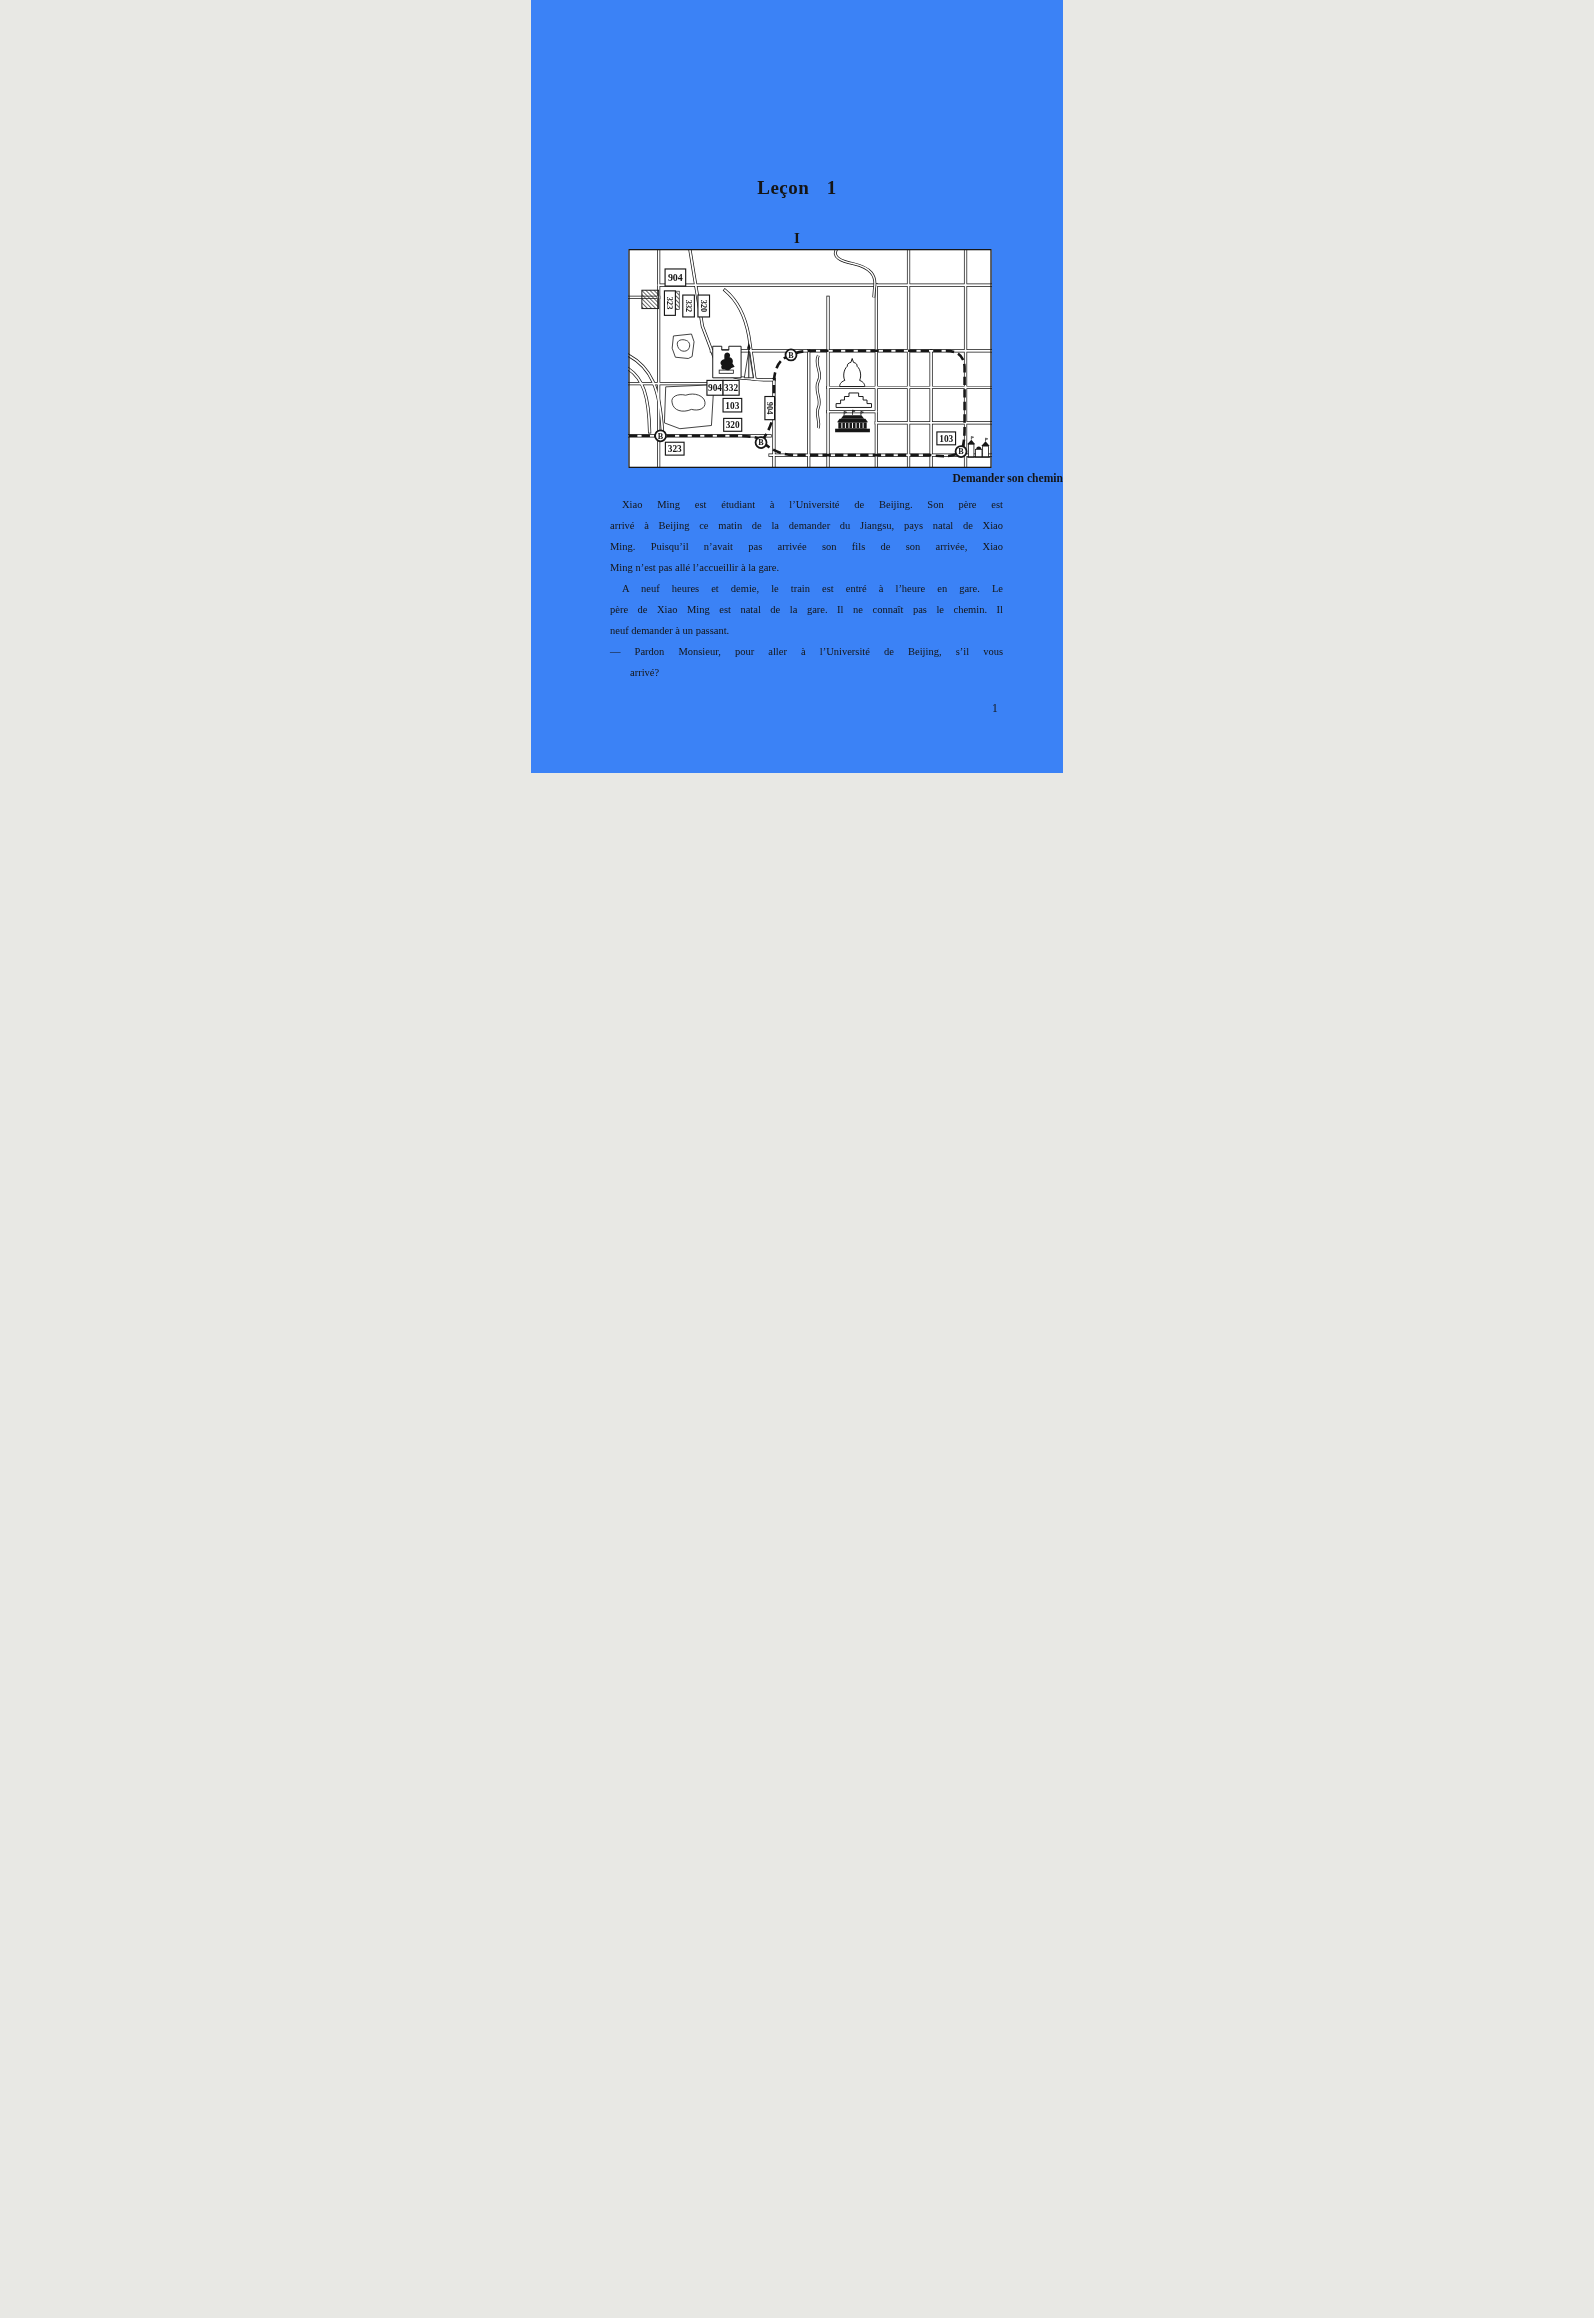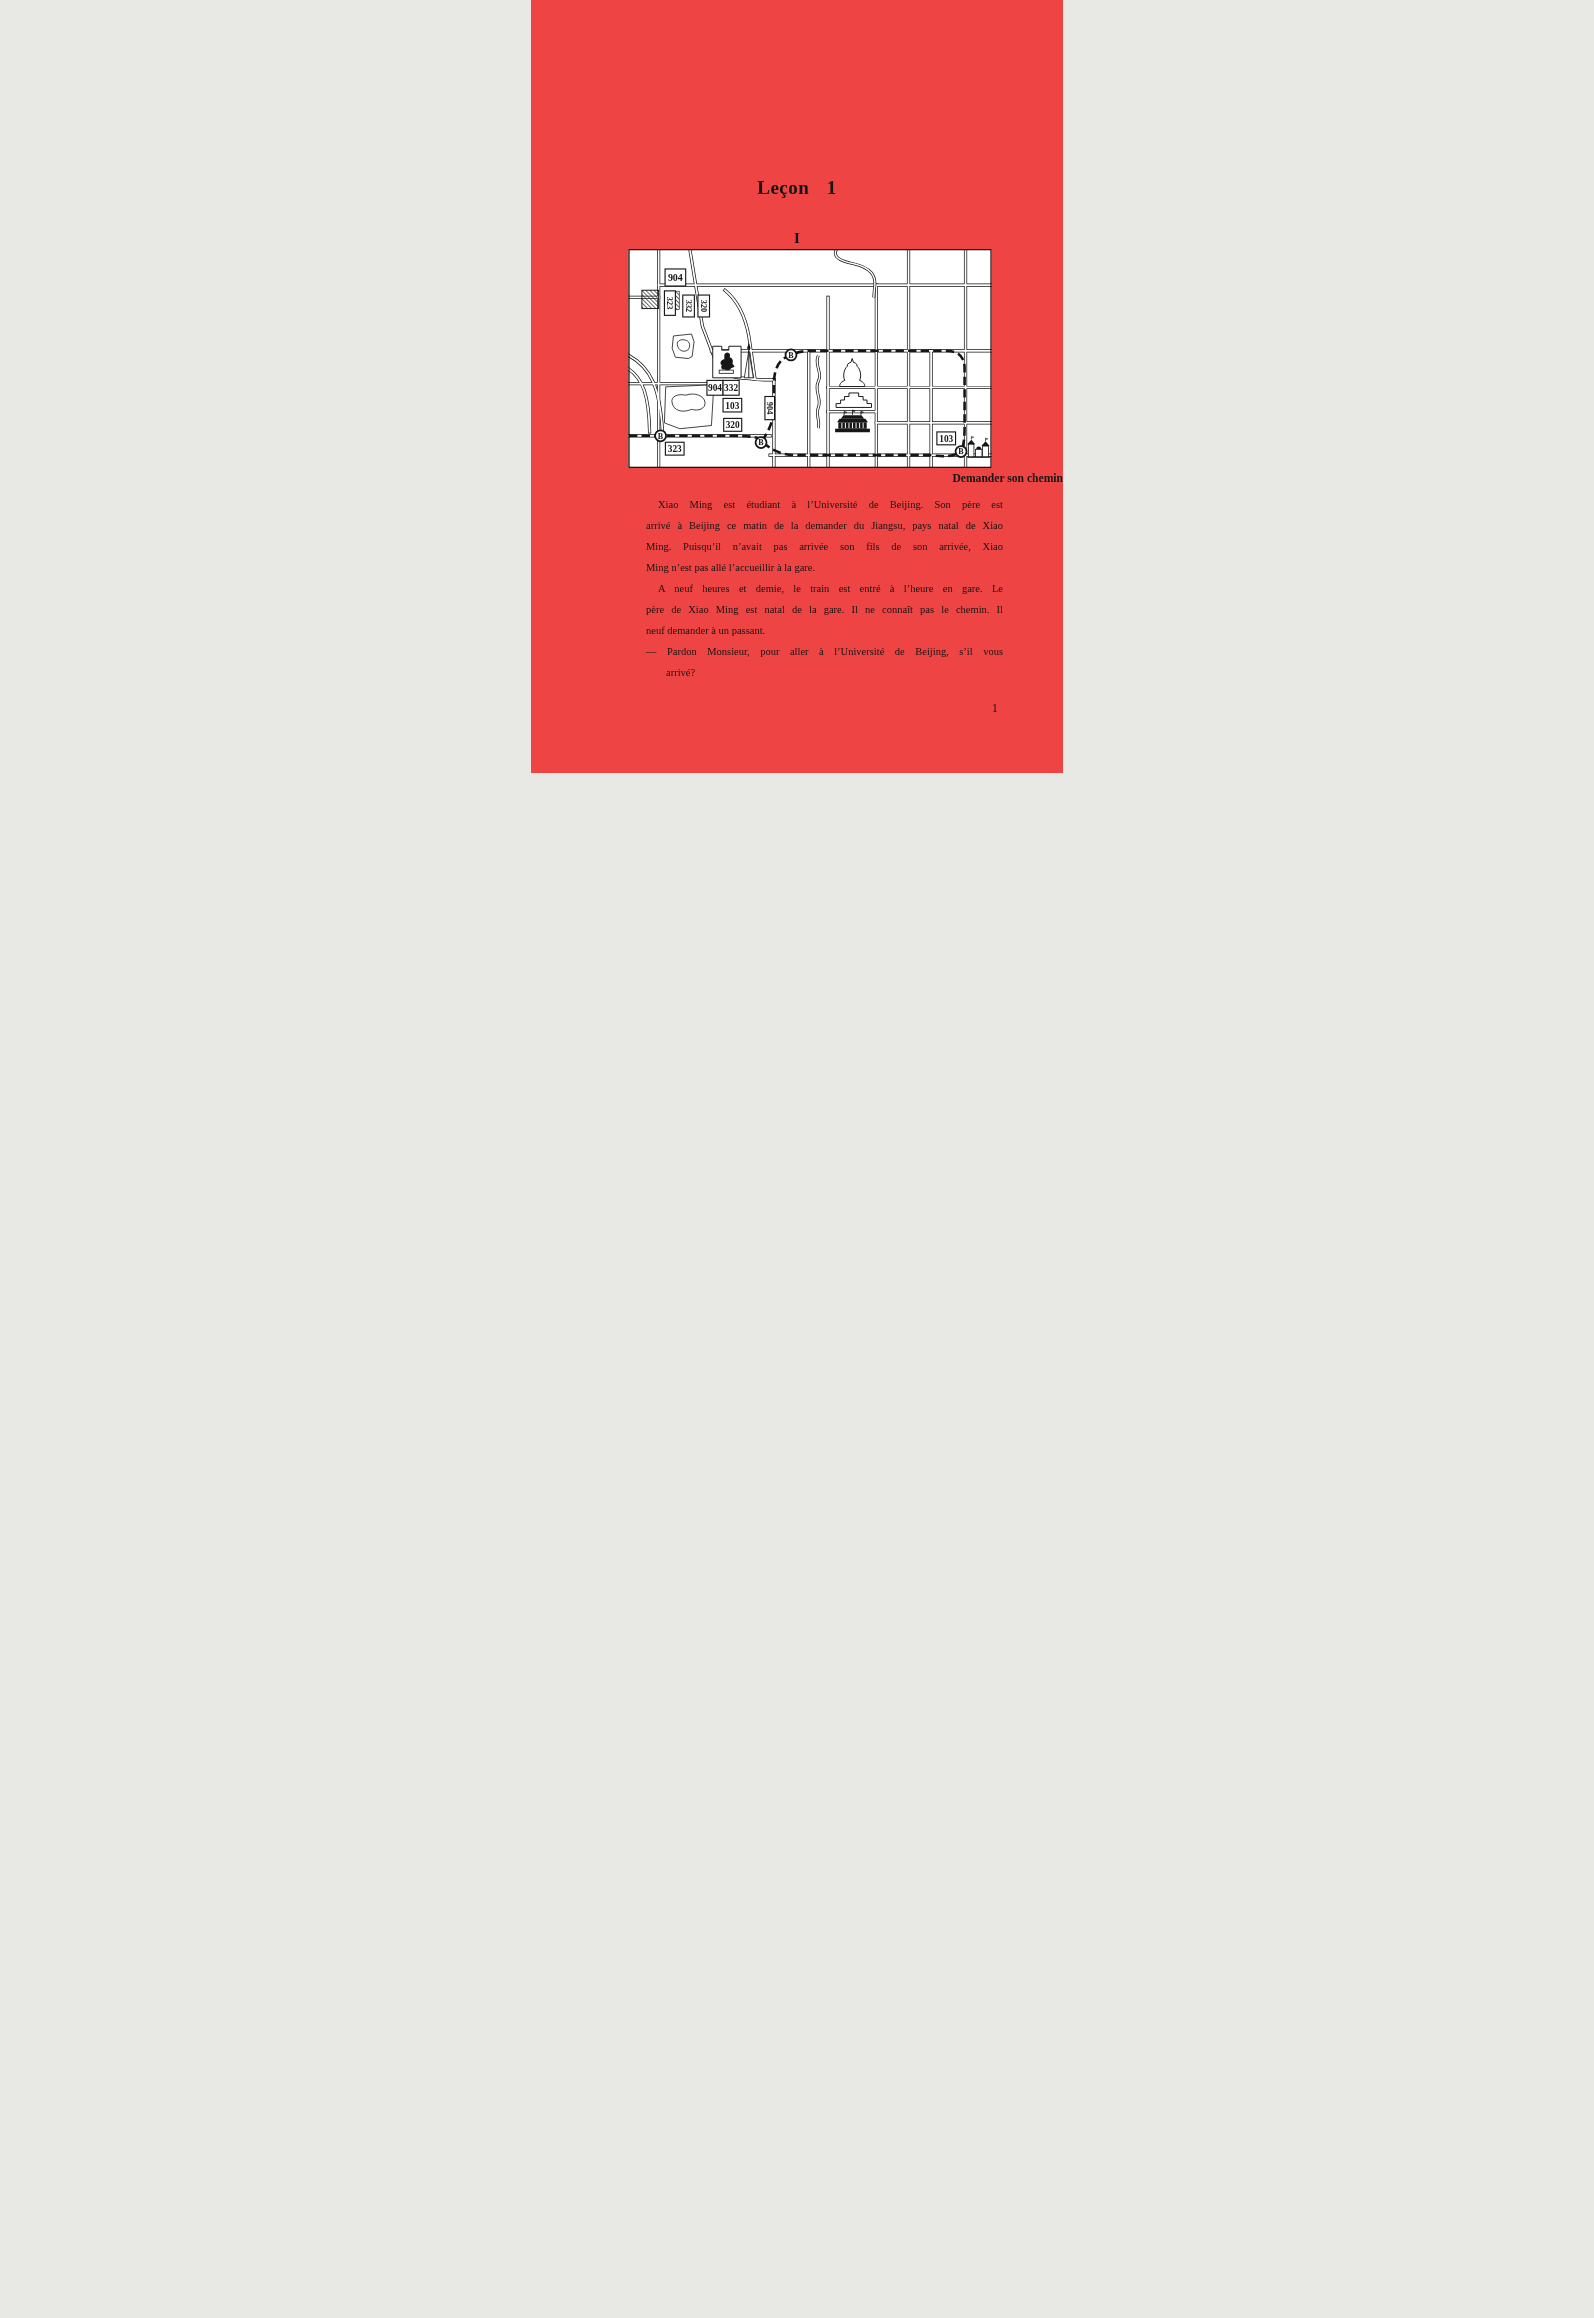--- a/index.html
+++ b/index.html
@@ -1,20 +1,20 @@
 <!DOCTYPE html>
 <html style="font-size:7.7px"><head>
 <meta charset="utf-8">
 <style>
   html,body{margin:0;padding:0;background:#e8e8e4;}
   .page{
     position:relative;
     width:532px;height:773px;
     margin:0 auto;
-    background:#ef4444;
+    background:#3b82f6;
     font-family:"Liberation Serif", serif;
     color:#151515;
     overflow:hidden;
   }
   .title-row{
     position:absolute;top:177px;left:0;width:100%;
     text-align:center;font-weight:bold;font-size:19px;letter-spacing:0.5px;
   }
   .title-row .num{display:inline-block;margin-left:17.4px;}
   .numeral{
@@ -26,21 +26,21 @@
   }
   .map-fig svg{display:block;width:364px;height:219px;}
   .caption{
     position:absolute;top:472px;left:0;width:100%;
     text-align:right;font-weight:bold;font-size:11.6px;
   }
   .body-text{
     position:absolute;left:79px;top:494px;width:393px;
     font-size:10.5px;line-height:21px;
   }
-  .ln{height:21px;white-space:nowrap;margin-left:36px;}
+  .ln{height:21px;white-space:nowrap;}
   .ln.j{white-space:normal;text-align:justify;text-align-last:justify;}
   .ind1{padding-left:12px;}
   .ind2{padding-left:20px;}
   .pageno{
     position:absolute;left:461px;top:702px;font-size:11.6px;
   }
   
   .ink{stroke:#161616;}
   text.lbl{font-family:"Liberation Serif", serif;font-weight:bold;fill:#161616;}
 </style>

